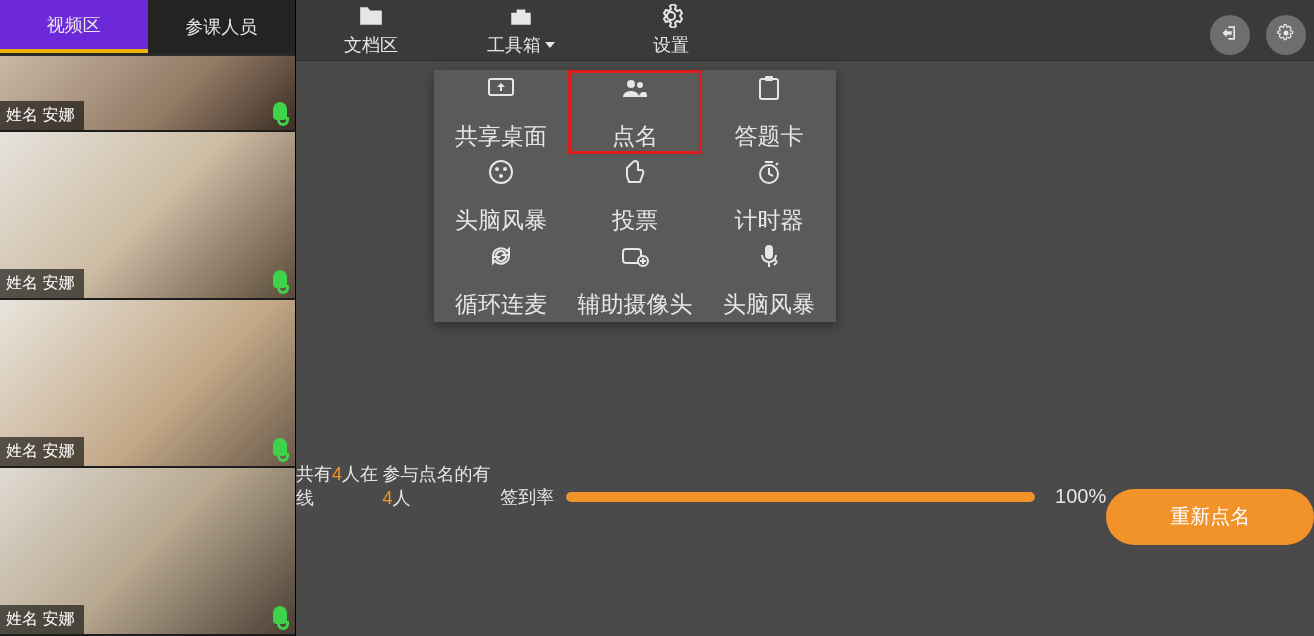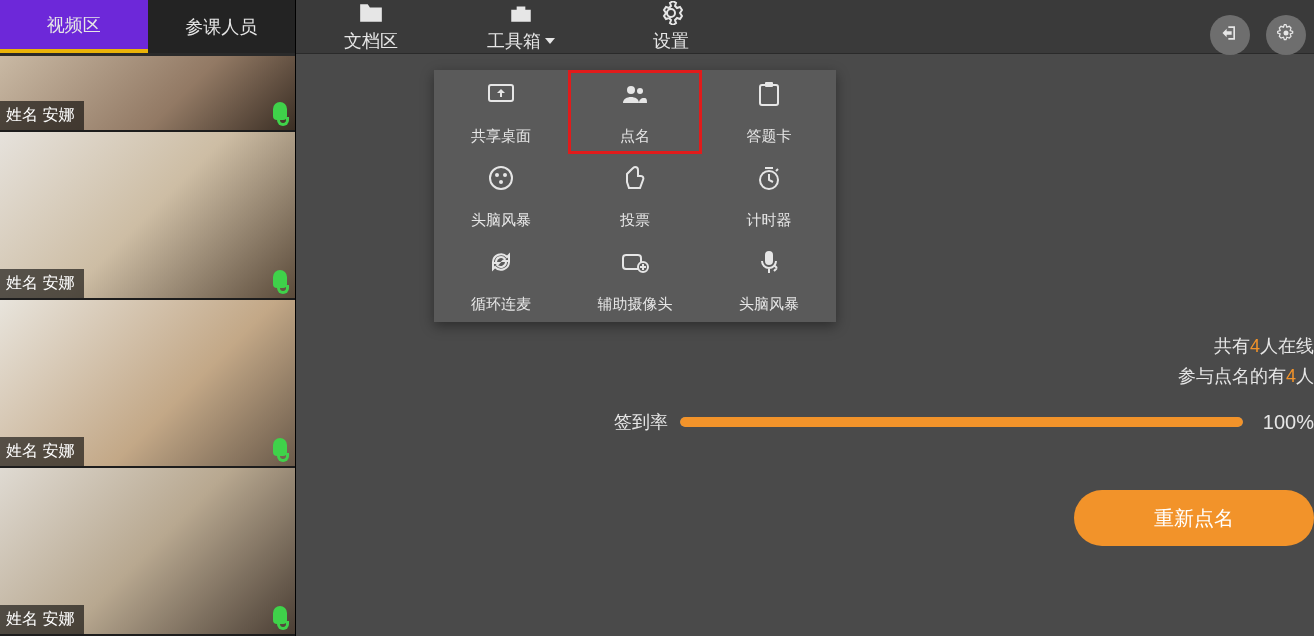--- a/index.html
+++ b/index.html
@@ -49,21 +49,21 @@
     border-radius: 0 0 8px 8px;
   }
 
   
   .video-item.first { height: 76px; }
 
   
   .main { flex: 1; display: flex; flex-direction: column; background: #4a4a4a; position: relative; }
 
   .top-toolbar {
-    height: 54px; background: #3a3a3a; display: flex; align-items: stretch;
+    height: 61px; background: #3a3a3a; display: flex; align-items: stretch;
     border-bottom: 1px solid #2a2a2a;
   }
   .tb-item {
     width: 150px; display: flex; flex-direction: column; align-items: center; justify-content: center;
     color: #e6e6e6; font-size: 18px; cursor: pointer;
   }
   .tb-item .ico { height: 26px; display:flex; align-items:center; justify-content:center; margin-bottom:4px; }
   .tb-item .lbl { display:flex; align-items:center; gap:4px; }
   .caret-down { width:0; height:0; border-left:5px solid transparent; border-right:5px solid transparent; border-top:6px solid #e6e6e6; display:inline-block; }
 
@@ -75,28 +75,28 @@
 
   
   .tools-panel {
     position: absolute; left: 138px; top: 70px;
     width: 402px; background: #5a5a5a; color:#e6e6e6;
     display: grid; grid-template-columns: repeat(3, 1fr);
     box-shadow: 0 4px 12px rgba(0,0,0,0.4);
   }
   .tool-cell {
     height: 84px; display:flex; flex-direction:column; align-items:center; justify-content:center;
-    font-size: 15px; cursor:pointer; position:relative;gap:12px;
+    font-size: 23px; cursor:pointer; position:relative;gap:12px;
   }
   .tool-cell .ico { height: 30px; display:flex; align-items:center; justify-content:center; margin-bottom:6px; }
   .tool-cell.highlight { outline: 3px solid #e11b1b; outline-offset: -3px; }
 
   
   .content {
-    flex:1; display:flex; flex-direction:column; align-items:flex-end; justify-content:flex-start;
+    flex:1; display:flex; flex-direction:row; align-items:center; justify-content:flex-start;
     padding-top: 280px; color:#e6e6e6; font-size:18px;
   }
   .line1, .line2 { margin-bottom: 6px; }
   .line1 span.num, .line2 span.num { color:#f2932a; }
   .progress-row { display:flex; align-items:center; gap:12px; margin-top:16px; width: 700px; }
   .progress-label { font-size:18px; }
   .progress-bar {
     flex:1; height:10px; background:#777; border-radius:6px; position:relative; overflow:hidden;
   }
   .progress-fill { height:100%; background:#f2932a; border-radius:6px; }

